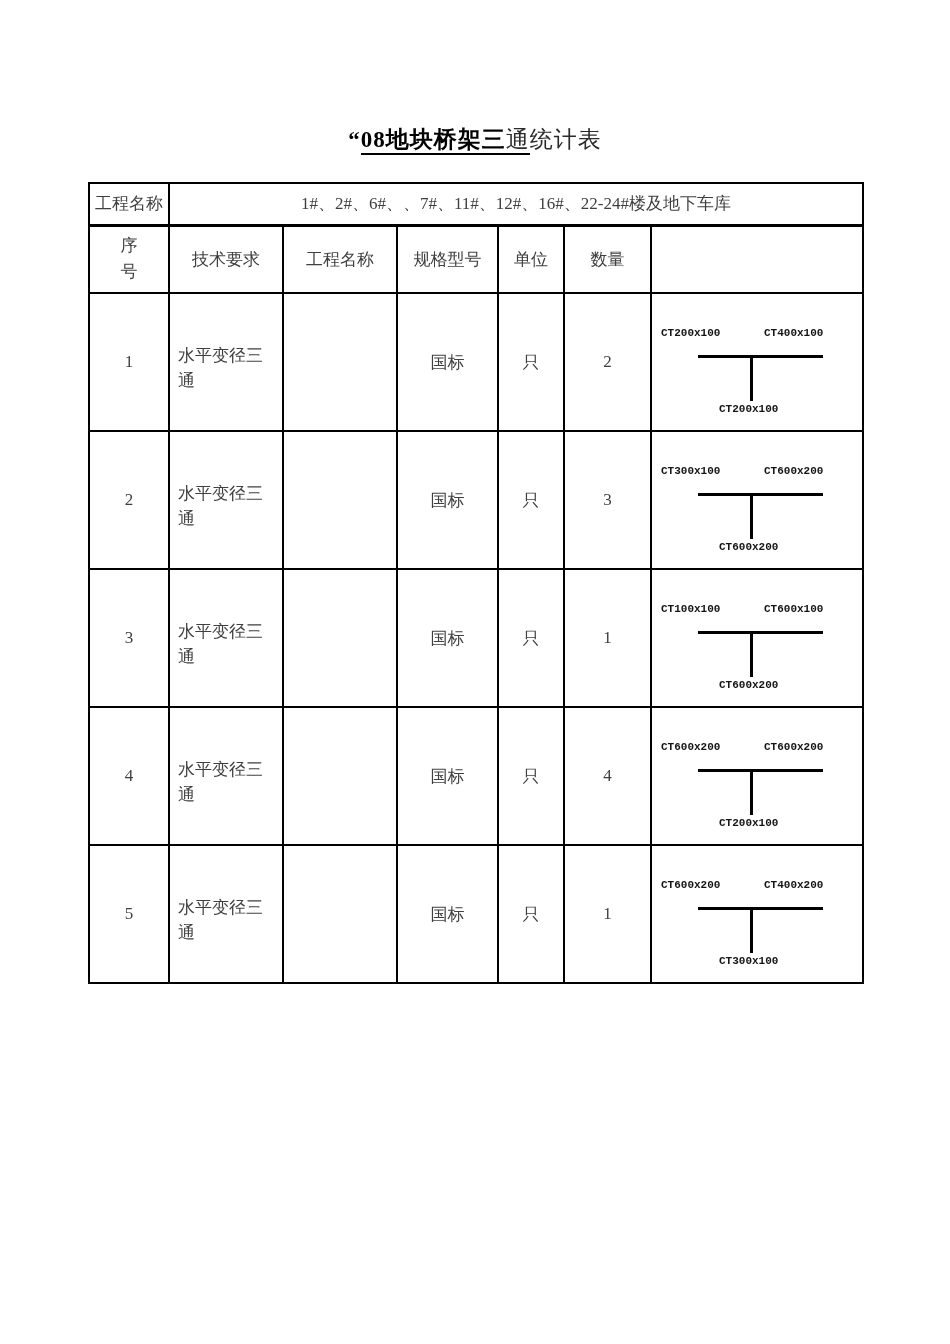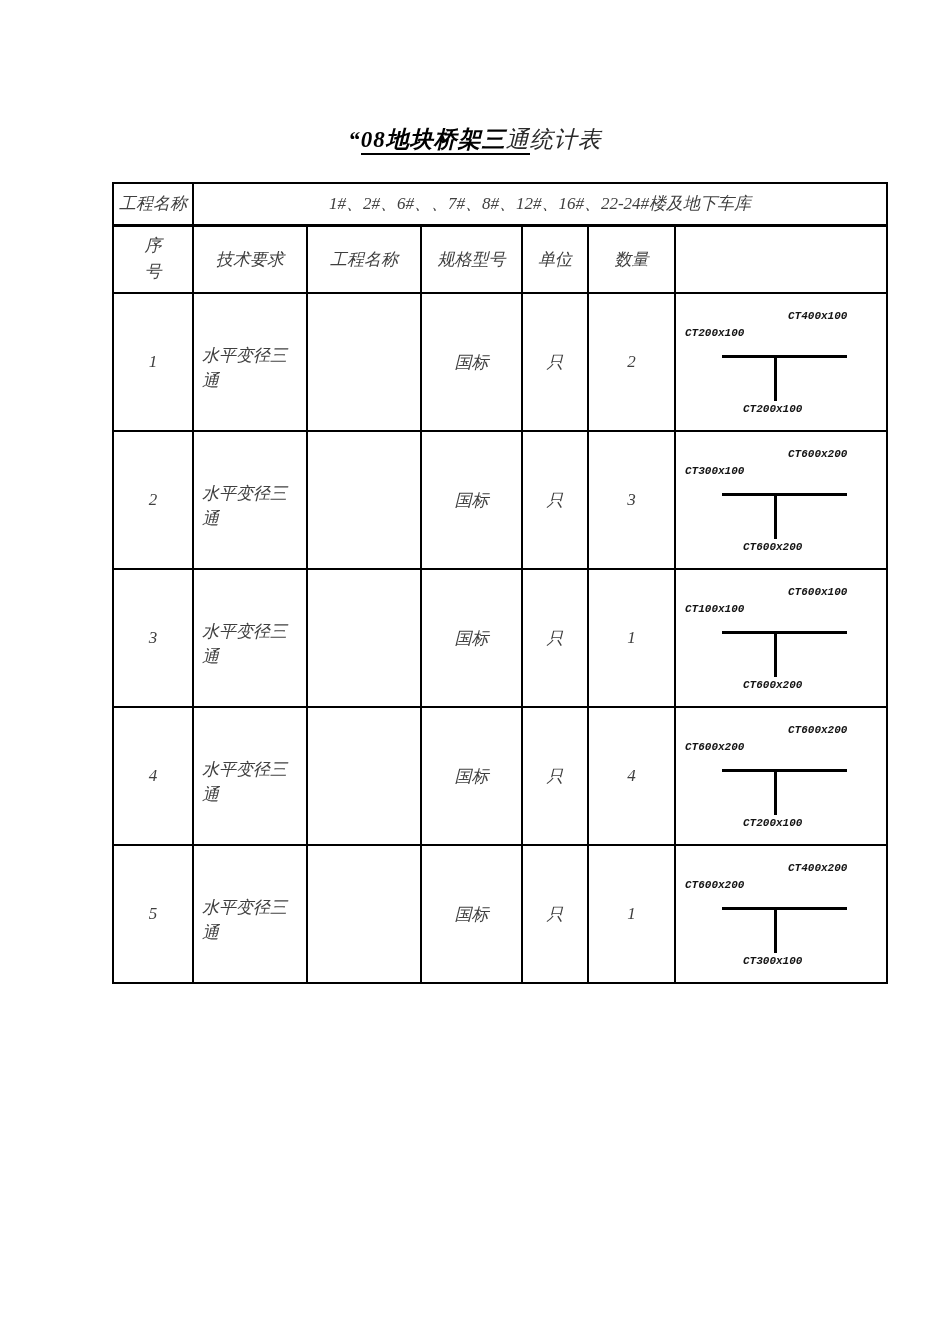--- a/index.html
+++ b/index.html
@@ -5,40 +5,40 @@
   * { box-sizing: border-box; }
   html, body { margin: 0; padding: 0; }
   body {
     width: 950px;
     height: 1344px;
     background: #ffffff;
     font-family: "Liberation Serif", serif;
     color: #3f3f3f;
     overflow: hidden;
   }
-  .page { position: relative; width: 950px; height: 1344px; font-style: italic; }
+  .page { position: relative; width: 950px; height: 1344px; }
 
   
   .title {
     padding-top: 124px;
     text-align: center;
     font-size: 23px;
     line-height: 32px;
     color: #2a2a2a;
     letter-spacing: 1px;
   }
   .t-bold { font-weight: bold; color: #000; }
   .t-ul { border-bottom: 2px solid #000; padding-bottom: 1px; }
 
   
   table.main {
     border-collapse: collapse;
     table-layout: fixed;
     width: 774px;
-    margin: 26px 0 0 112px;
+    margin: 26px 0 0 88px;
     border: 2px solid #a21caf;
   }
   td {
     border: 2px solid #000;
     padding: 0;
     text-align: center;
     vertical-align: middle;
     font-size: 17px;
     color: #3f3f3f;
     overflow: hidden;
@@ -63,21 +63,21 @@
   }
   .lbl {
     position: absolute;
     font-size: 11px;
     font-weight: 600;
     color: #141414;
     white-space: nowrap;
     line-height: 13px;
   }
   .lbl.l { left: 9px;   top: 33px; }
-  .lbl.r { left: 112px; top: 16px; }
+  .lbl.r { left: 112px; top: 33px; }
   .lbl.b { left: 67px;  top: 109px; }
   .hline {
     position: absolute;
     left: 46px; top: 61px;
     width: 125px; height: 3px;
     background: #000;
   }
   .vline {
     position: absolute;
     left: 98px; top: 61px;
@@ -101,21 +101,21 @@
       <col style="width:114px">
       <col style="width:101px">
       <col style="width:66px">
       <col style="width:87px">
       <col style="width:212px">
     </colgroup>
 
     <tbody>
         <tr class="row-project">
       <td>工程名称</td>
-      <td colspan="6">1#、2#、6#、、7#、8#、12#、16#、22-24#楼及地下车库</td>
+      <td colspan="6">1#、2#、6#、、7#、11#、12#、16#、22-24#楼及地下车库</td>
     </tr>
 
     <tr class="row-head">
       <td class="seq-head">序
 号</td>
       <td>技术要求</td>
       <td>工程名称</td>
       <td>规格型号</td>
       <td>单位</td>
       <td>数量</td>

